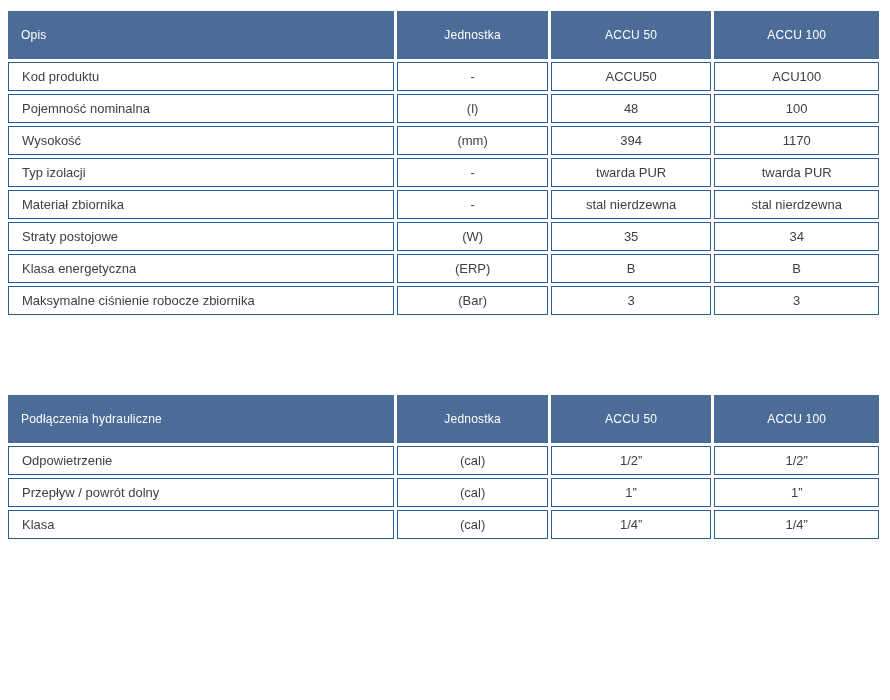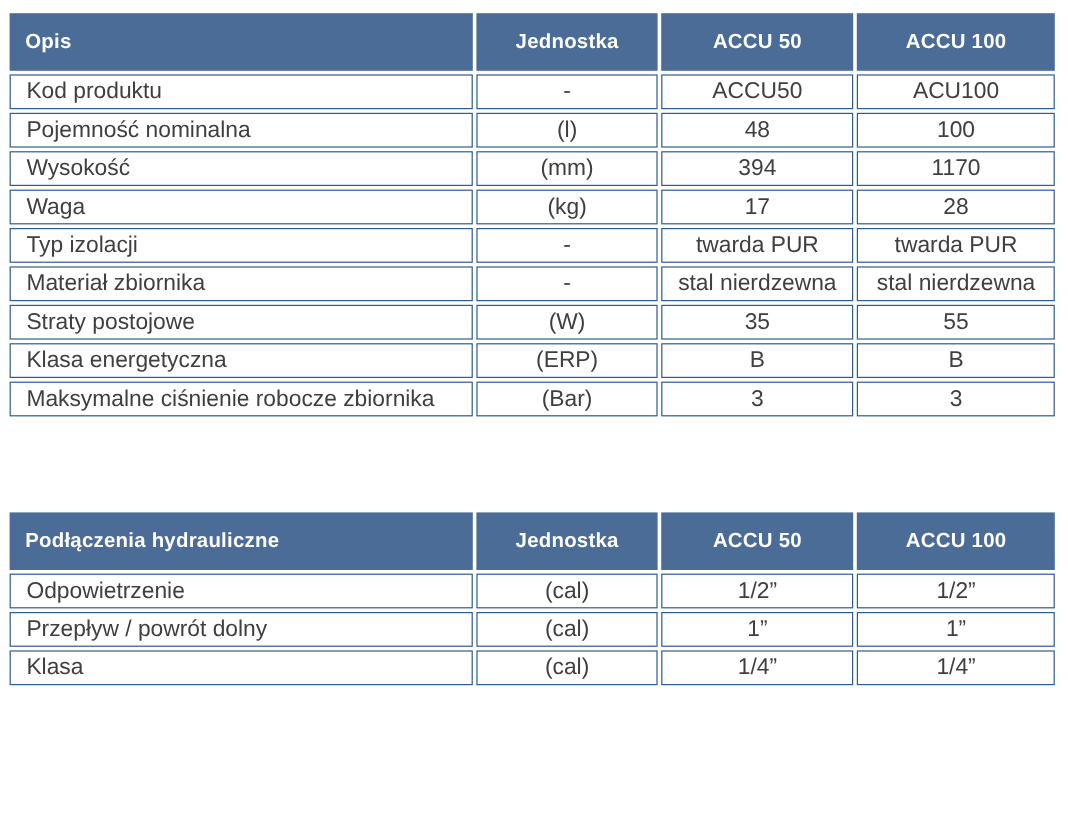--- a/index.html
+++ b/index.html
@@ -30,36 +30,36 @@
   table.spec + table.spec {
     margin-top: 74px;
   }
   col.c-desc  { width: 385px; }
   col.c-unit  { width: 150px; }
   col.c-v50   { width: 160px; }
   col.c-v100  { width: 164px; }
   th {
     background: var(--header-bg);
     color: var(--header-text);
-    font-weight: bold;
-    font-size: 17px;
+    font-weight: normal;
+    font-size: 12px;
     height: 48px;
     text-align: center;
     padding: 0;
     letter-spacing: 0.2px;
   }
   th:first-child {
     text-align: left;
     padding-left: 13px;
   }
   td {
     border: 1.5px solid var(--border);
     background: #ffffff;
     height: 27px;
-    font-size: 19px;
+    font-size: 13px;
     color: var(--text);
     text-align: center;
     padding: 0;
     white-space: nowrap;
     overflow: hidden;
   }
   td:first-child {
     text-align: left;
     padding-left: 13px;
   }
@@ -97,42 +97,36 @@
           <td>48</td>
           <td>100</td>
         </tr>
         <tr>
           <td>Wysokość</td>
           <td>(mm)</td>
           <td>394</td>
           <td>1170</td>
         </tr>
         <tr>
-          <td>Waga</td>
-          <td>(kg)</td>
-          <td>17</td>
-          <td>28</td>
-        </tr>
-        <tr>
           <td>Typ izolacji</td>
           <td>-</td>
           <td>twarda PUR</td>
           <td>twarda PUR</td>
         </tr>
         <tr>
           <td>Materiał zbiornika</td>
           <td>-</td>
           <td>stal nierdzewna</td>
           <td>stal nierdzewna</td>
         </tr>
         <tr>
           <td>Straty postojowe</td>
           <td>(W)</td>
           <td>35</td>
-          <td>55</td>
+          <td>34</td>
         </tr>
         <tr>
           <td>Klasa energetyczna</td>
           <td>(ERP)</td>
           <td>B</td>
           <td>B</td>
         </tr>
         <tr>
           <td>Maksymalne ciśnienie robocze zbiornika</td>
           <td>(Bar)</td>

